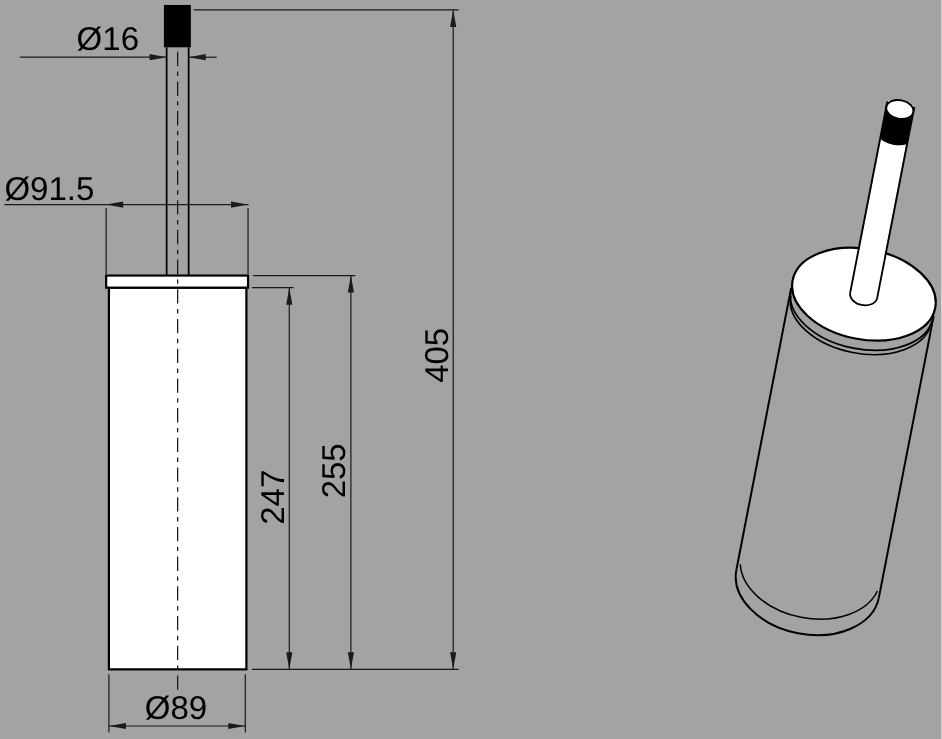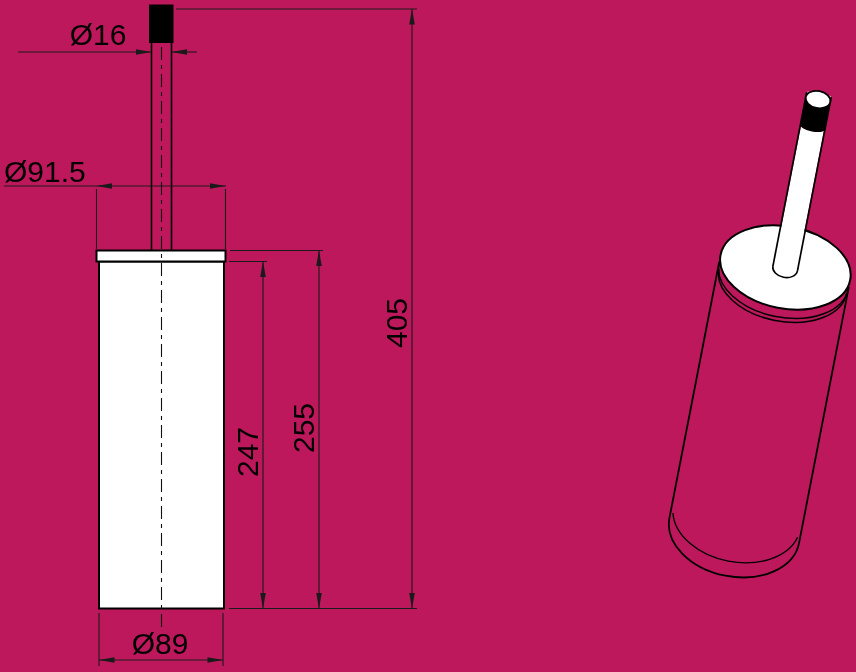--- a/index.html
+++ b/index.html
@@ -1,17 +1,17 @@
 <!DOCTYPE html>
 <html><head>
 <meta charset="utf-8">
 <style>
   html,body { margin:0; padding:0; background:#ffffff; }
   .canvas {
-    position:relative; width:856px; height:672px; background:#be185d;
+    position:relative; width:856px; height:672px; background:#a3a3a3;
     font-family:"Liberation Sans", sans-serif; overflow:hidden;
   }
   svg text {
     font-family:"Liberation Sans", sans-serif;
     font-size:30px; fill:#000000;
   }
 </style>
 </head>
 <body>
 

